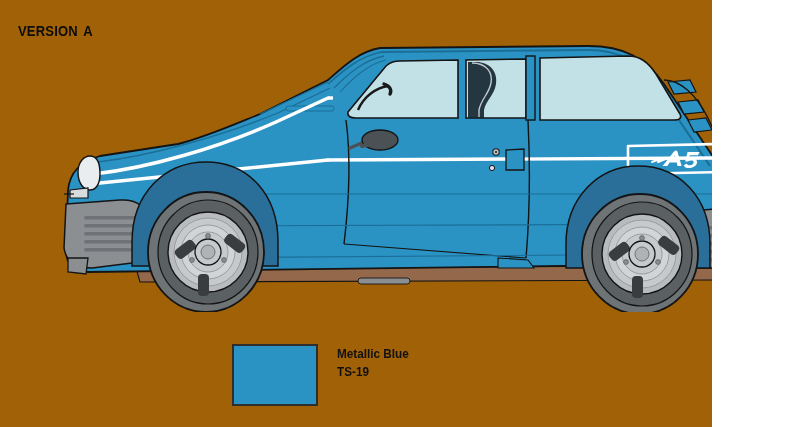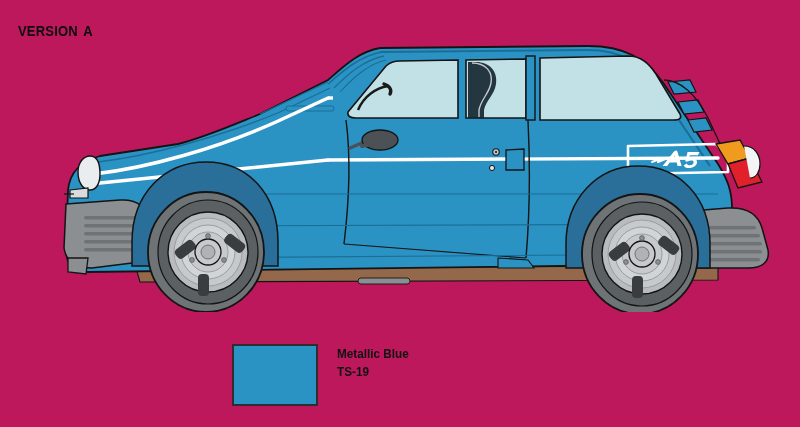--- a/index.html
+++ b/index.html
@@ -7,23 +7,23 @@
     margin: 0;
     padding: 0;
     background: #ffffff;
   }
   body {
     font-family: "Liberation Sans", sans-serif;
     -webkit-font-smoothing: antialiased;
   }
   #page {
     position: relative;
-    width: 800px;
+    width: 712px;
     height: 427px;
-    background: #be185d;
+    background: #a16207;
     overflow: hidden;
   }
 
   
   #version-title {
     position: absolute;
     left: 18px;
     top: 18px;
     font-family: "Liberation Sans", sans-serif;
     font-weight: bold;

